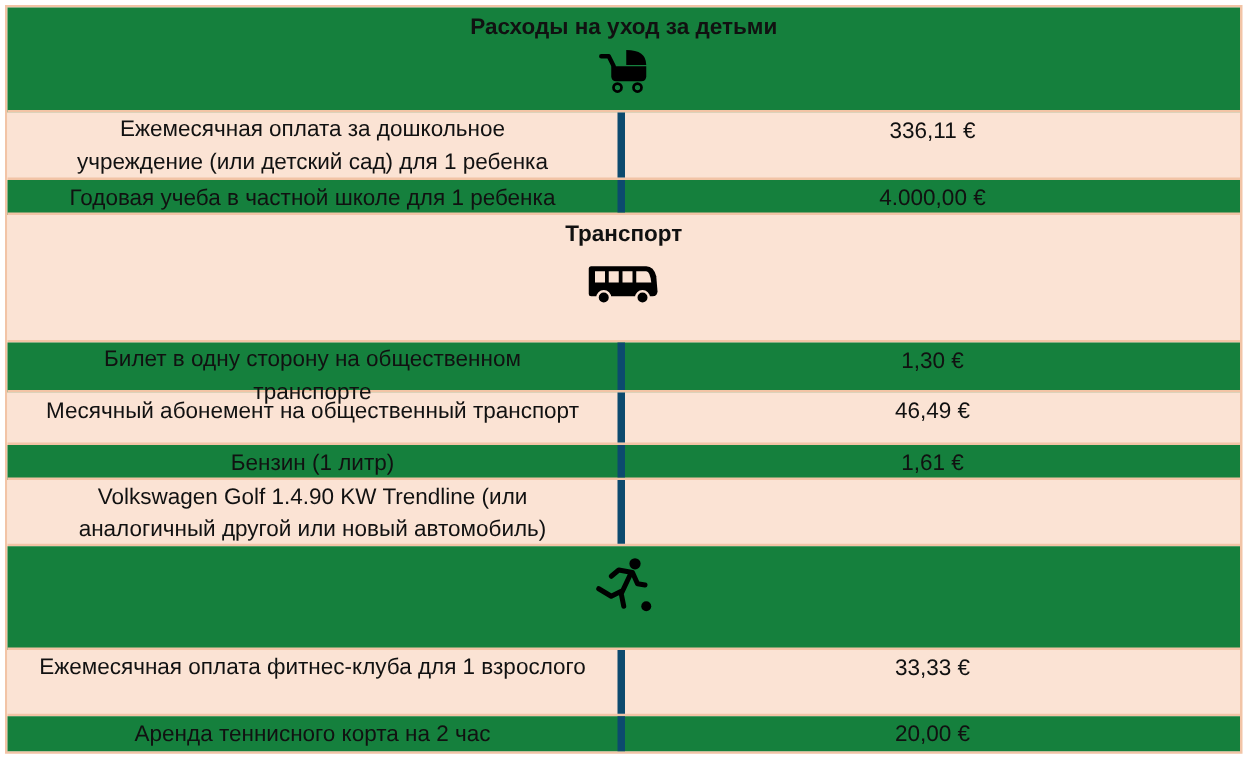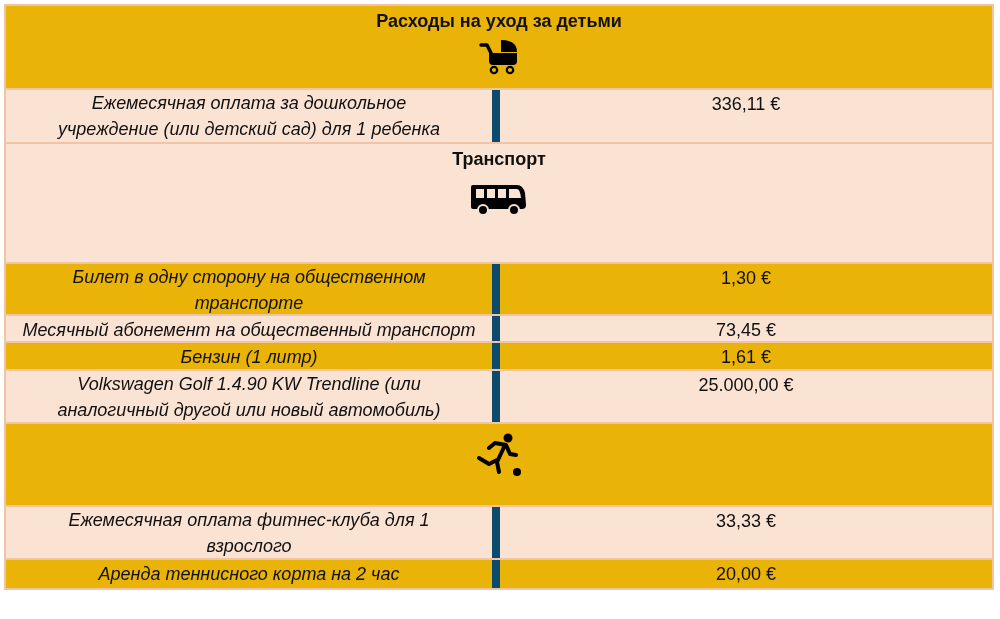--- a/index.html
+++ b/index.html
@@ -1,23 +1,23 @@
 <!DOCTYPE html>
 <html><head>
 <meta charset="utf-8">
 <style>
   html, body { margin: 0; padding: 0; background: #ffffff; }
   body { width: 1000px; height: 619px; overflow: hidden; font-family: "Liberation Sans", sans-serif; color: #111; }
   .tbl { position: absolute; left: 4px; top: 4px; width: 990px; border: 2px solid #f2c4a6; box-sizing: border-box; }
   .row { display: flex; border-bottom: 2px solid #f2c4a6; box-sizing: border-box; }
   .row:last-child { border-bottom: none; }
   .peach { background: #fbe3d4; }
-  .white { background: #eab308; }
+  .white { background: #15803d; }
   .cell { box-sizing: border-box; text-align: center; font-size: 18px; line-height: 26px; padding-top: 1px; }
-  .c1 { width: 494px; border-right: 8px solid #0c4a6e; font-style: italic; }
+  .c1 { width: 494px; border-right: 6px solid #0c4a6e; }
   .c2 { flex: 1; }
   .hdr { flex-direction: column; align-items: center; }
   .hdr .title { font-weight: bold; font-size: 18px; line-height: 24px; margin-top: 3px; }
   .hdr .icon { margin-top: 6px; }
 </style>
 </head>
 <body>
 
 <div class="tbl">
 
@@ -30,50 +30,53 @@
         <path d="M24 1 Q40 1 40 13 L24 13 Z" fill="#000"></path>
         <circle cx="17" cy="31" r="3.2" fill="none" stroke="#000" stroke-width="2.2"></circle>
         <circle cx="33" cy="31" r="3.2" fill="none" stroke="#000" stroke-width="2.2"></circle>
       </svg>
     </div>
   </div>
   <div class="row peach" style="height:54px">
     <div class="cell c1" style="padding:0 40px">Ежемесячная оплата за дошкольное учреждение (или детский сад) для 1 ребенка</div>
     <div class="cell c2">336,11 €</div>
   </div>
+  <div class="row white" style="height:28px">
+    <div class="cell c1">Годовая учеба в частной школе для 1 ребенка</div>
+    <div class="cell c2">4.000,00 €</div>
+  </div>
 
-  <div class="row peach hdr" style="height:120px">
+  <div class="row peach hdr" style="height:102px">
     <div class="title">Транспорт</div>
     <div class="icon" style="margin-top:12px">
       <svg width="60" height="34" viewBox="0 0 60 34">
         <path d="M4 2 L48 2 Q54 2 56 10 L57 22 Q57 26 53 26 L4 26 Q2 26 2 24 L2 4 Q2 2 4 2 Z" fill="#000"></path>
         <rect x="7" y="6" width="8" height="9" fill="#fbe3d4"></rect>
         <rect x="18" y="6" width="8" height="9" fill="#fbe3d4"></rect>
         <rect x="29" y="6" width="8" height="9" fill="#fbe3d4"></rect>
         <path d="M40 6 L48 6 Q51 6 52 15 L40 15 Z" fill="#fbe3d4"></path>
         <circle cx="14" cy="27" r="5" fill="#000" stroke="#fbe3d4" stroke-width="2"></circle>
         <circle cx="45" cy="27" r="5" fill="#000" stroke="#fbe3d4" stroke-width="2"></circle>
       </svg>
     </div>
   </div>
-  <div class="row white" style="height:52px">
+  <div class="row white" style="height:40px">
     <div class="cell c1" style="padding:0 60px">Билет в одну сторону на общественном транспорте</div>
     <div class="cell c2">1,30 €</div>
   </div>
-  <div class="row peach" style="height:27px">
+  <div class="row peach" style="height:42px">
     <div class="cell c1">Месячный абонемент на общественный транспорт</div>
-    <div class="cell c2">73,45 €</div>
+    <div class="cell c2">46,49 €</div>
   </div>
   <div class="row white" style="height:28px">
     <div class="cell c1">Бензин (1 литр)</div>
     <div class="cell c2">1,61 €</div>
   </div>
   <div class="row peach" style="height:53px">
     <div class="cell c1" style="padding:0 48px">Volkswagen Golf 1.4.90 KW Trendline (или аналогичный другой или новый автомобиль)</div>
-    <div class="cell c2">25.000,00 €</div>
   </div>
 
   <div class="row white hdr" style="height:83px">
     <div class="icon" style="margin-top:8px">
       <svg width="48" height="46" viewBox="0 0 48 46">
         <circle cx="33" cy="6" r="4.5" fill="#000"></circle>
         <path d="M30 13 L22 30 L24 40" stroke="#000" stroke-width="4" fill="none" stroke-linecap="round" stroke-linejoin="round"></path>
         <path d="M22 28 L14 32 L4 26" stroke="#000" stroke-width="4" fill="none" stroke-linecap="round" stroke-linejoin="round"></path>
         <path d="M14 16 L20 11 L31 13 L35 22 L41 23" stroke="#000" stroke-width="4" fill="none" stroke-linecap="round" stroke-linejoin="round"></path>
         <circle cx="42" cy="40" r="4" fill="#000"></circle>

